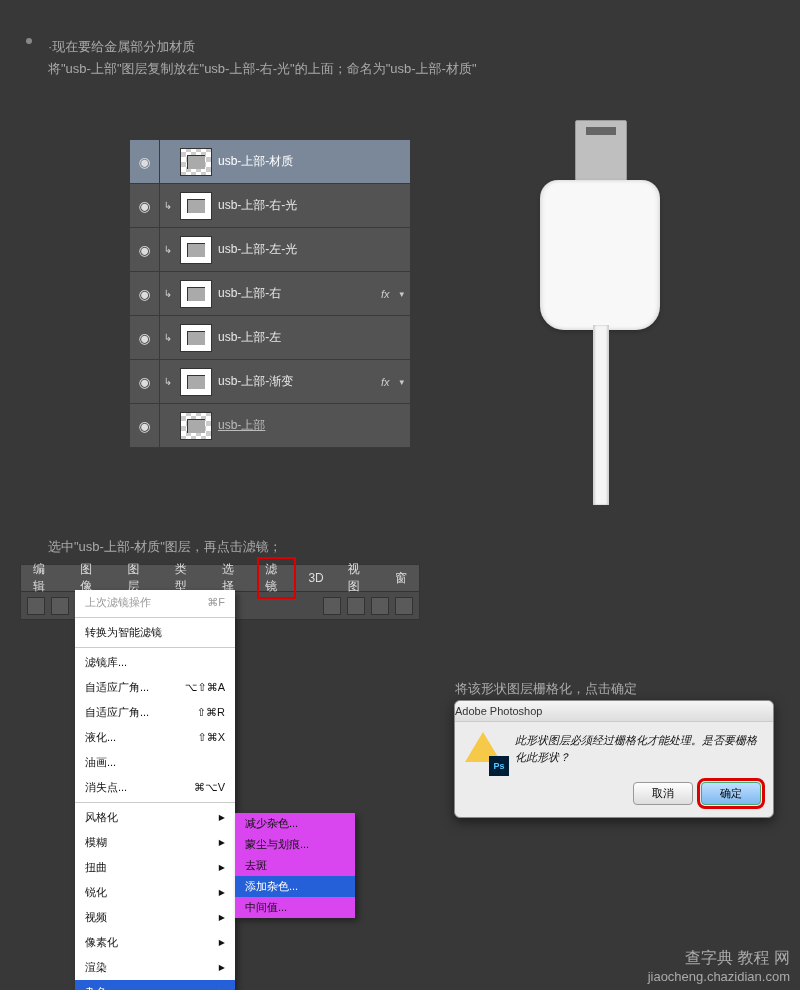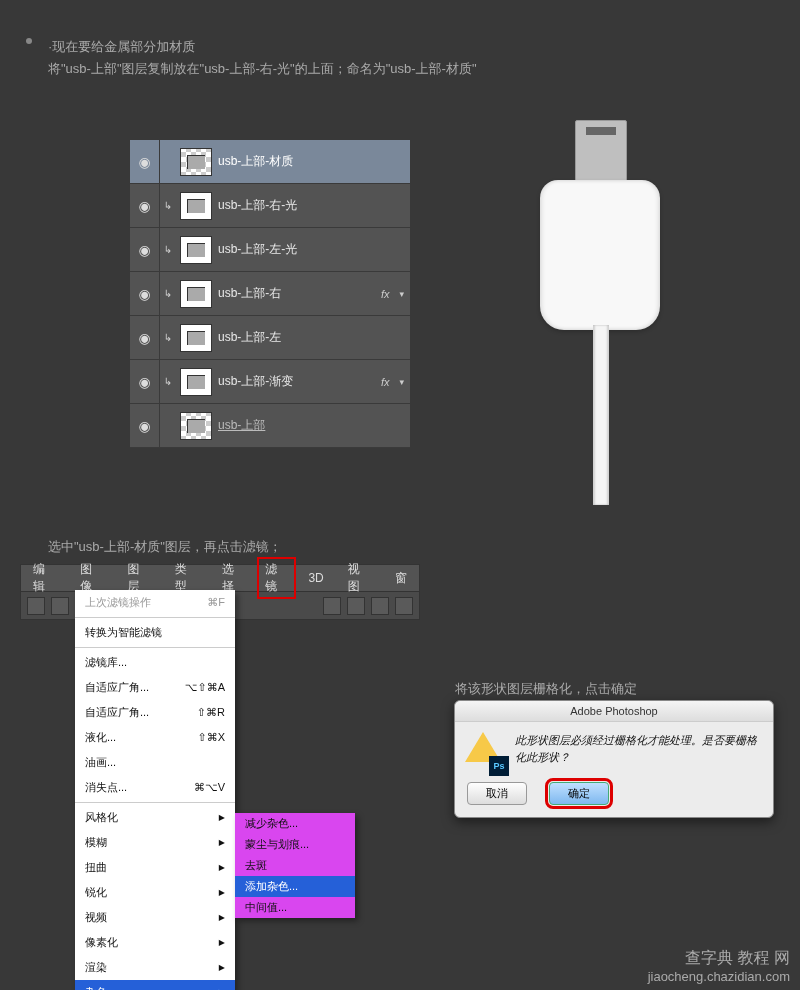--- a/index.html
+++ b/index.html
@@ -52,27 +52,27 @@
 
 .submenu { position:absolute; left:235px; top:813px; width:120px; background:#d946ef; color:#111; box-shadow:3px 3px 6px rgba(0,0,0,.4); font-size:11px; }
 .sitem { padding:3px 10px; }
 .sitem.hl { background:#2560d8; color:#fff; }
 
 
 .instr4 { position:absolute; left:455px; top:680px; color:#aaa; font-size:13px; }
 
 
 .dialog { position:absolute; left:454px; top:700px; width:320px; background:#ececec; border:1px solid #888; border-radius:6px; box-shadow:0 4px 12px rgba(0,0,0,.5); font-size:11px; color:#111; }
-.dtitle { text-align:center; padding:4px 0; border-bottom:1px solid #ccc; color:#333; font-size:11px; background:linear-gradient(#f5f5f5,#ddd); border-radius:6px 6px 0 0; }
+.dtitle { text-align:left; padding:4px 0; border-bottom:1px solid #ccc; color:#333; font-size:11px; background:linear-gradient(#f5f5f5,#ddd); border-radius:6px 6px 0 0; }
 .dbody { display:flex; padding:10px; gap:10px; align-items:flex-start; }
 .dicon { width:40px; height:40px; position:relative; }
 .dicon .tri { width:0; height:0; border-left:18px solid transparent; border-right:18px solid transparent; border-bottom:30px solid #f7c948; }
 .dicon .ps { position:absolute; bottom:-4px; right:-4px; width:20px; height:20px; background:#001d36; color:#59c8ff; display:flex; align-items:center; justify-content:center; font-weight:bold; font-size:9px; border-radius:0; }
 .dmsg { flex:1; font-size:11px; line-height:1.5;font-style:italic; }
-.dbtns { display:flex; justify-content:flex-start; gap:22px; padding:0 12px 12px; }
+.dbtns { display:flex; justify-content:flex-end; gap:8px; padding:0 12px 12px; }
 .dbtn { padding:3px 18px; background:linear-gradient(#fefefe,#ddd); border:1px solid #999; border-radius:4px; font-size:11px; }
 .dbtn.ok { background:linear-gradient(#bfe0ff,#7fb8ef); border-color:#4a7;font-family:Liberation Serif, serif; }
 .dbtn.ok.hl { outline:3px solid #d00; outline-offset:1px; }
 
 
 .wm { position:absolute; right:10px; bottom:6px; color:#aaa; font-size:13px; text-align:right; }
 .wm .main { font-size:16px; }
 </style>
 </head>
 <body>

